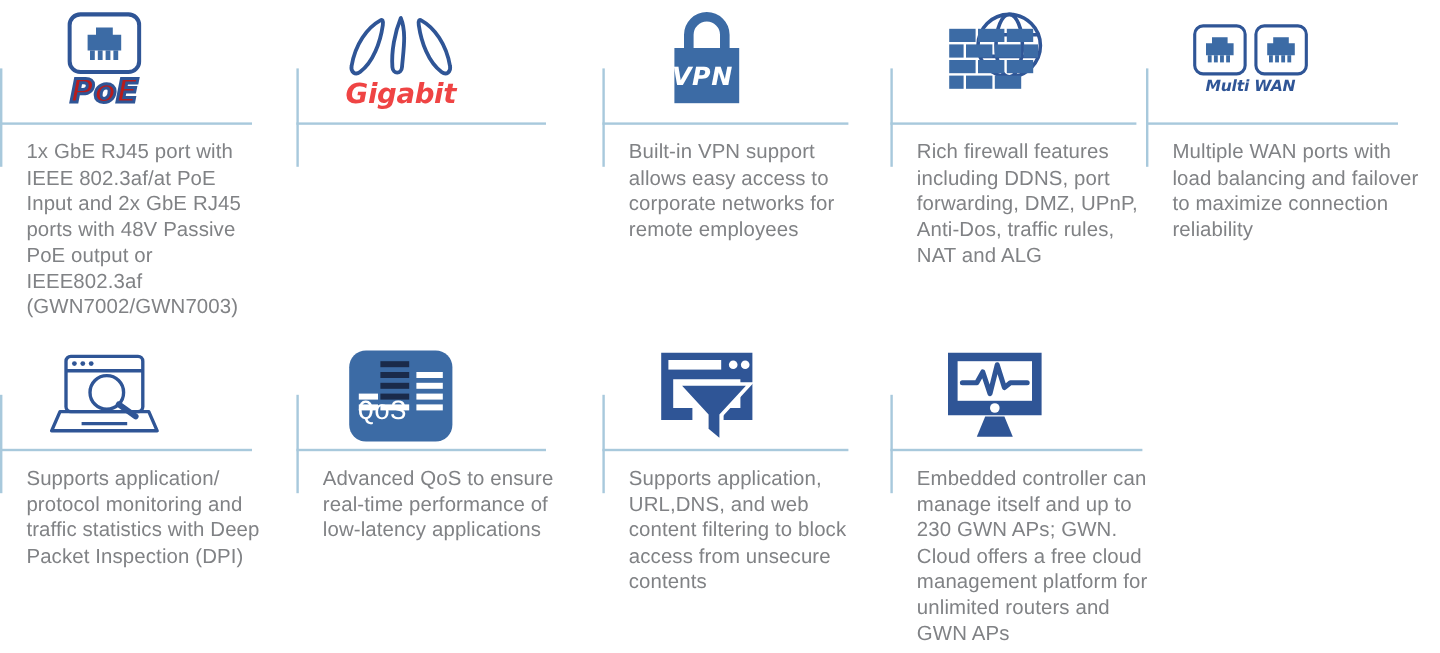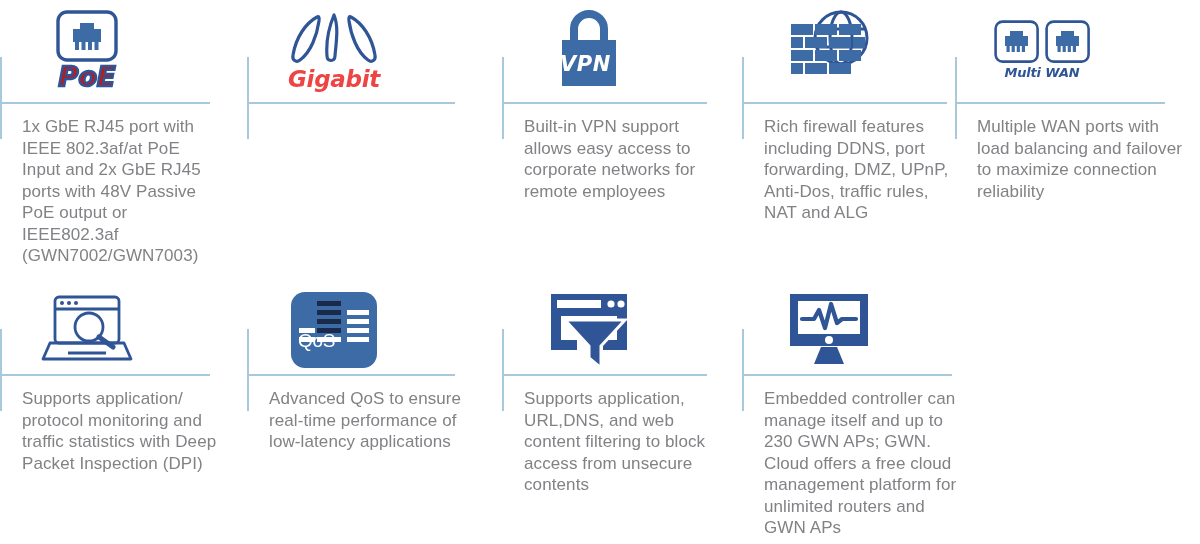--- a/index.html
+++ b/index.html
@@ -129,22 +129,22 @@
     font-family: "DejaVu Sans", sans-serif;
     font-weight: bold;
     font-style: italic;
     font-size: 21px;
     letter-spacing: 0.5px;
     pointer-events: none;
   }
   .qos-badge {
     position: absolute;
     color: #ffffff;
-    font-family: Liberation Sans, sans-serif;
-    font-size: 19px;
+    font-family: Liberation Mono, monospace;
+    font-size: 23px;
     letter-spacing: -0.3px;
     pointer-events: none;
   }
   .iconrel { position: relative; width: 100%; height: 100%;
              display:flex; align-items:center; justify-content:center; }
 </style>
 </head>
 <body>
 
 <div class="board">

